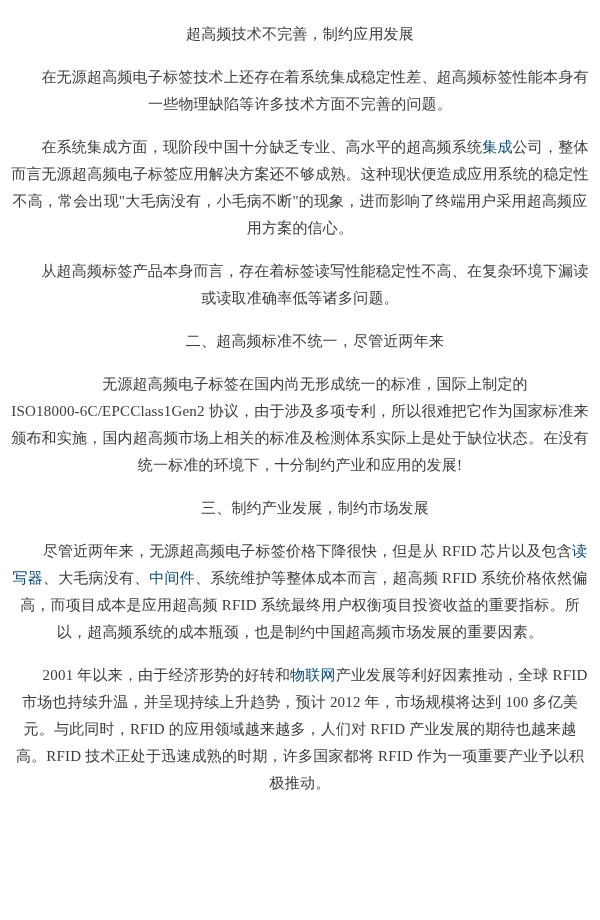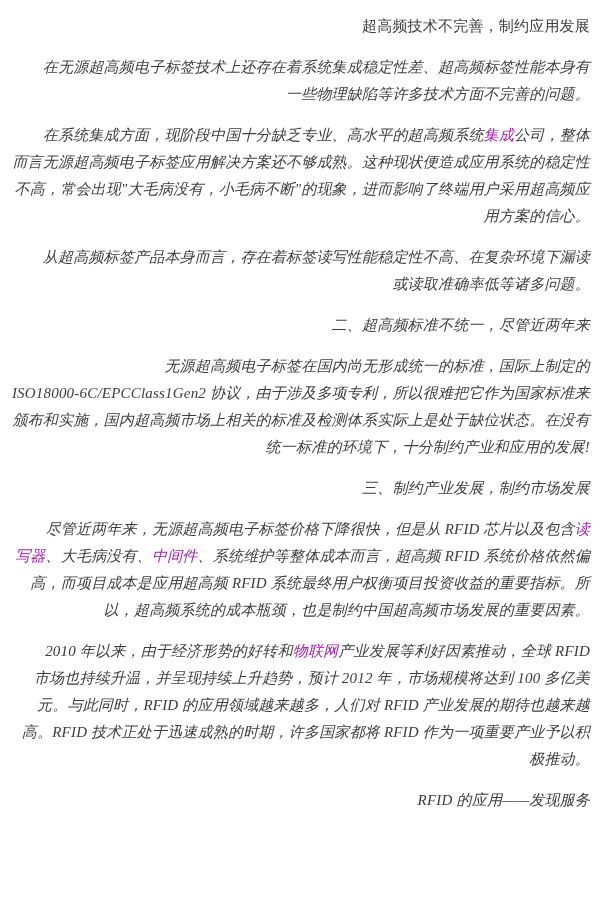--- a/index.html
+++ b/index.html
@@ -11,46 +11,44 @@
     box-sizing: border-box;
     padding: 5px 10px 0 10px;
     font-family: "Liberation Serif", "DejaVu Serif", serif;
     font-size: 15px;
     color: #3c3c3c;
   }
   .article {
     width: 100%;
   }
   p.para {
-    margin: 8px 0 14px 0;
+    margin: 16px 0 14px 0;
     line-height: 27px;
-    text-align: right;
+    text-align: center;
     letter-spacing: 0.2px;
   }
   p.para.indent {
     text-indent: 2em;
-    font-style: italic;
   }
   a.link {
-    color: #a21caf;
+    color: #0c4a6e;
     text-decoration: none;
     cursor: pointer;
   }
   span.nowrap {
     white-space: nowrap;
   }
 </style>
 </head>
 <body>
 
 <div class="article">
     <p class="para"><span>超高频技术不完善，制约应用发展</span></p>
     <p class="para indent"><span>在无源超高频电子标签技术上还存在着系统集成稳定性差、超高频标签性能本身有一些物理缺陷等许多技术方面不完善的问题。</span></p>
     <p class="para indent"><span>在系统集成方面，现阶段中国十分缺乏专业、高水平的超高频系统</span><a class="link" href="#">集成</a><span>公司，整体而言无源超高频电子标签应用解决方案还不够成熟。这种现状便造成应用系统的稳定性不高，常会出现"大毛病没有，小毛病不断"的现象，进而影响了终端用户采用超高频应用方案的信心。</span></p>
     <p class="para indent"><span>从超高频标签产品本身而言，存在着标签读写性能稳定性不高、在复杂环境下漏读或读取准确率低等诸多问题。</span></p>
     <p class="para indent"><span>二、超高频标准不统一，尽管近两年来</span></p>
     <p class="para indent"><span>无源超高频电子标签在国内尚无形成统一的标准，国际上制定的 </span><span class="nowrap">ISO18000-6C/EPCClass1Gen2</span><span> 协议，由于涉及多项专利，所以很难把它作为国家标准来颁布和实施，国内超高频市场上相关的标准及检测体系实际上是处于缺位状态。在没有统一标准的环境下，十分制约产业和应用的发展!</span></p>
     <p class="para indent"><span>三、制约产业发展，制约市场发展</span></p>
     <p class="para indent"><span>尽管近两年来，无源超高频电子标签价格下降很快，但是从 RFID 芯片以及包含</span><a class="link" href="#">读写器</a><span>、大毛病没有、</span><a class="link" href="#">中间件</a><span>、系统维护等整体成本而言，超高频 RFID 系统价格依然偏高，而项目成本是应用超高频 RFID 系统最终用户权衡项目投资收益的重要指标。所以，超高频系统的成本瓶颈，也是制约中国超高频市场发展的重要因素。</span></p>
-    <p class="para indent"><span>2010 年以来，由于经济形势的好转和</span><a class="link" href="#">物联网</a><span>产业发展等利好因素推动，全球 RFID 市场也持续升温，并呈现持续上升趋势，预计 2012 年，市场规模将达到 100 多亿美元。与此同时，RFID 的应用领域越来越多，人们对 RFID 产业发展的期待也越来越高。RFID 技术正处于迅速成熟的时期，许多国家都将 RFID 作为一项重要产业予以积极推动。</span></p>
-    <p class="para indent"><span>RFID 的应用——发现服务</span></p>
+    <p class="para indent"><span>2001 年以来，由于经济形势的好转和</span><a class="link" href="#">物联网</a><span>产业发展等利好因素推动，全球 RFID 市场也持续升温，并呈现持续上升趋势，预计 2012 年，市场规模将达到 100 多亿美元。与此同时，RFID 的应用领域越来越多，人们对 RFID 产业发展的期待也越来越高。RFID 技术正处于迅速成熟的时期，许多国家都将 RFID 作为一项重要产业予以积极推动。</span></p>
     <p class="para indent"></p>
   </div>
 
 </body></html>

